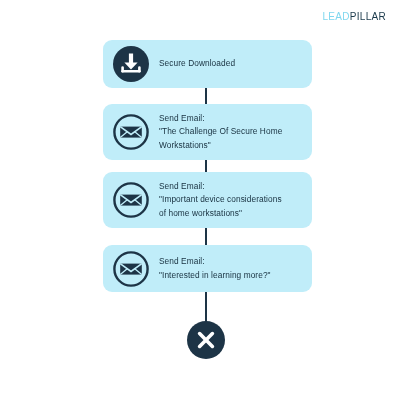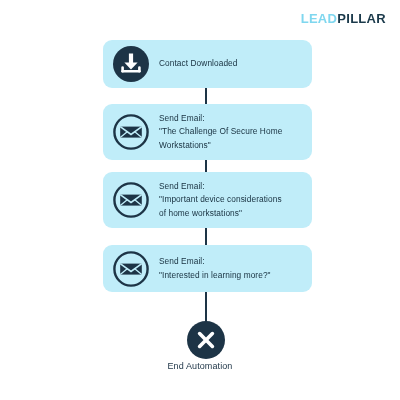--- a/index.html
+++ b/index.html
@@ -20,22 +20,22 @@
     left: 0; top: 0;
     width: 400px;
     height: 400px;
   }
 
   
   .logo {
     position: absolute;
     right: 14px;
     top: 12px;
-    font-size: 13px;
-    font-weight: bold;
+    font-size: 10px;
+    font-weight: normal;
     letter-spacing: 0.3px;
     line-height: 1;
     white-space: nowrap;
     user-select: none;
   }
   .logo .lead { color: #7fd7ef; }
   .logo .pillar { color: #1b3a4b; }
 
   
   .flow {
@@ -124,21 +124,21 @@
       <div class="card-icon">
         <svg class="icon-svg" viewBox="0 0 38 38" aria-hidden="true">
           <circle cx="19" cy="19" r="18" fill="#1d3446"></circle>
           <path d="M19 8.5 L19 20.5" stroke="#ffffff" stroke-width="4.2" stroke-linecap="butt"></path>
           <path d="M12.4 17.6 L19 24.4 L25.6 17.6 Z" fill="#ffffff"></path>
           <path d="M10.6 26.2 L27.4 26.2" stroke="#ffffff" stroke-width="2.6" stroke-linecap="round"></path>
           <path d="M10.6 26.2 L10.6 22.6 M27.4 26.2 L27.4 22.6" stroke="#ffffff" stroke-width="2.6" stroke-linecap="round"></path>
         </svg>
       </div>
       <div class="card-text">
-        <span class="line">Contact Downloaded</span>
+        <span class="line">Secure Downloaded</span>
       </div>
     </div>
 
     <div class="card" style="top:104px;height:56px;">
       <div class="card-icon">
         <svg class="icon-svg" viewBox="0 0 38 38" aria-hidden="true">
           <circle cx="19" cy="19" r="16.6" fill="none" stroke="#1d3446" stroke-width="2.4"></circle>
           <path d="M8.2 13.6 h21.6 v11 h-21.6 z" fill="#1d3446"></path>
           <path d="M8.2 13.6 L19 21.4 L29.8 13.6" fill="none" stroke="#c0edf9" stroke-width="1.6"></path>
           <path d="M8.2 24.6 L15.6 18.6 M29.8 24.6 L22.4 18.6" fill="none" stroke="#c0edf9" stroke-width="1.3"></path>
@@ -181,16 +181,15 @@
         <span class="line">"Interested in learning more?"</span>
       </div>
     </div>
 
     <div class="end-node">
       <svg class="icon-svg" viewBox="0 0 40 40" style="width:40px;height:40px;" aria-hidden="true">
         <circle cx="20" cy="20" r="19" fill="#1d3446"></circle>
         <path d="M13.6 13.6 L26.4 26.4 M26.4 13.6 L13.6 26.4" stroke="#ffffff" stroke-width="3.6" stroke-linecap="round"></path>
       </svg>
     </div>
-    <div class="end-label">End Automation</div>
 
   </div>
 </div>
 
 </body></html>

